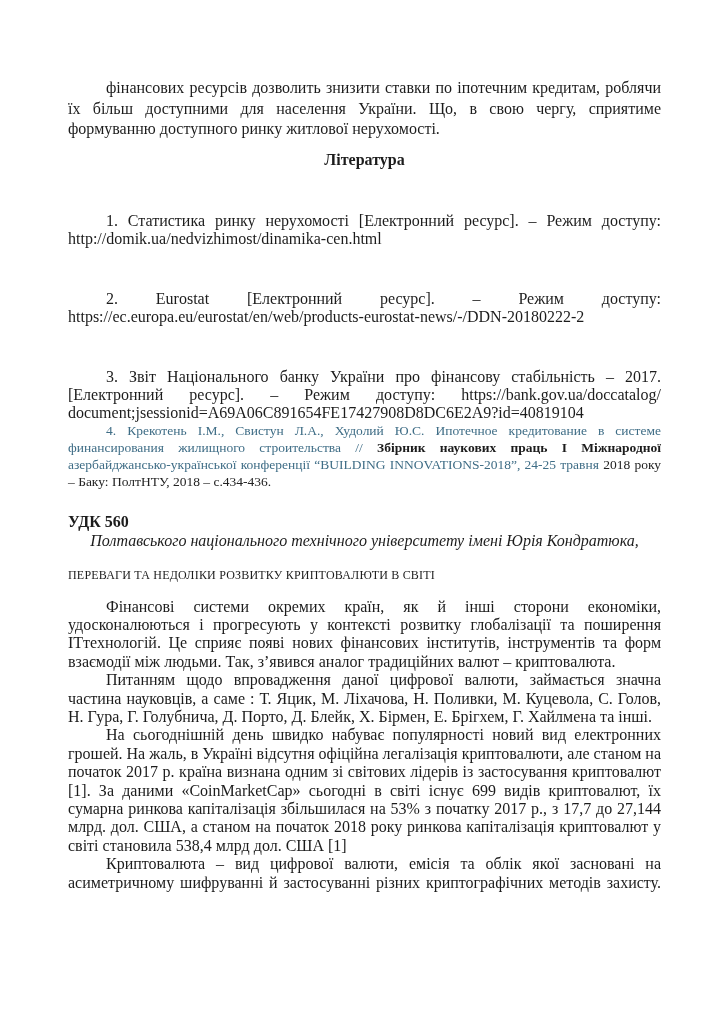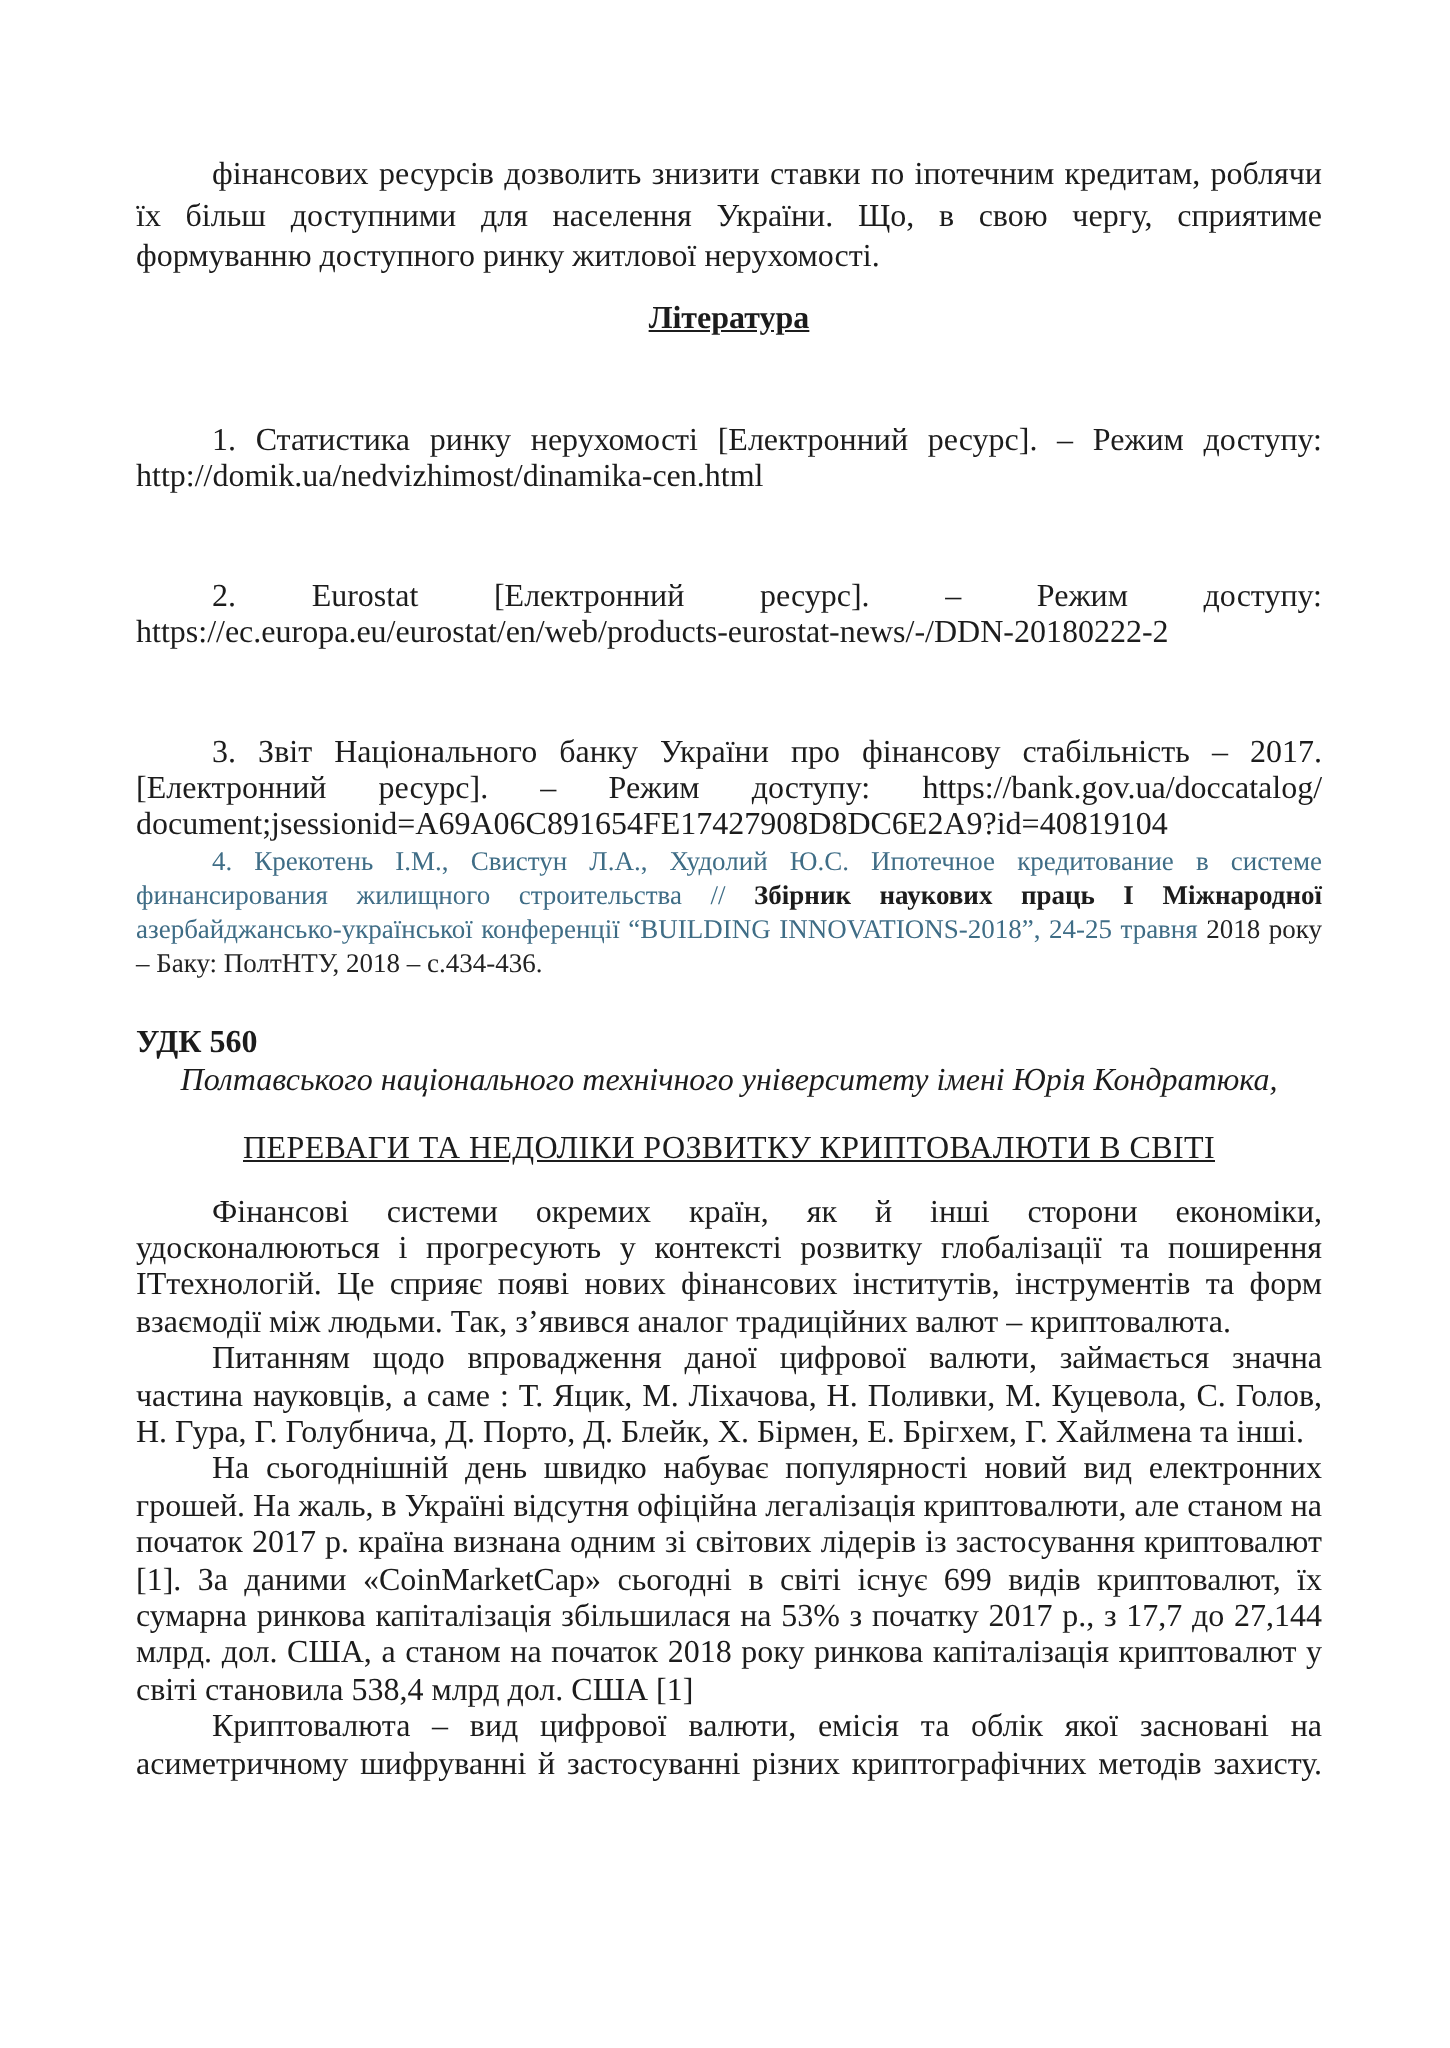--- a/index.html
+++ b/index.html
@@ -13,21 +13,21 @@
     box-sizing:border-box;
     padding:78px 64px 0 68px;
   }
   p{margin:0;}
   .justify{text-align:justify;}
   .indent{text-indent:38px;}
   .top-par{font-size:16px;line-height:20.5px;}
   .lit-heading{
     margin-top:10px;
     text-align:center;font-weight:bold;
-    font-size:16px;line-height:20.5px;text-decoration:underline;
+    font-size:16px;line-height:20.5px;
   }
   .ref{font-size:16px;line-height:18px;margin-top:42px;}
   .ref .url{white-space:nowrap;}
   .ref4{
     font-size:13.5px;line-height:17px;
     color:var(--accent,#3f6d86);
   }
   .ref4 .dark{color:#222222;}
   .ref4 .darkbold{color:#1c1c1c;font-weight:bold;}
   .udk{
@@ -38,24 +38,22 @@
     margin-top:2px;
     text-align:center;font-weight:bold;font-style:italic;
     font-size:16px;line-height:18.5px;
   }
   .affil{
     text-align:center;font-style:italic;
     font-size:16px;line-height:18.5px;
   }
   .article-title{
     margin-top:14px;
-    text-align:center;
-    font-size:16px;line-height:20px;
+    font-size:12px;line-height:20px;
     letter-spacing:0.2px;
-    text-decoration:underline;
   }
   .body-block{margin-top:13px;}
   .body-par{font-size:16px;line-height:18.4px;}
   .page-number{
     margin-top:14px;
     text-align:center;
     font-size:14px;color:#ec4899;
   }
 </style>
 </head>

